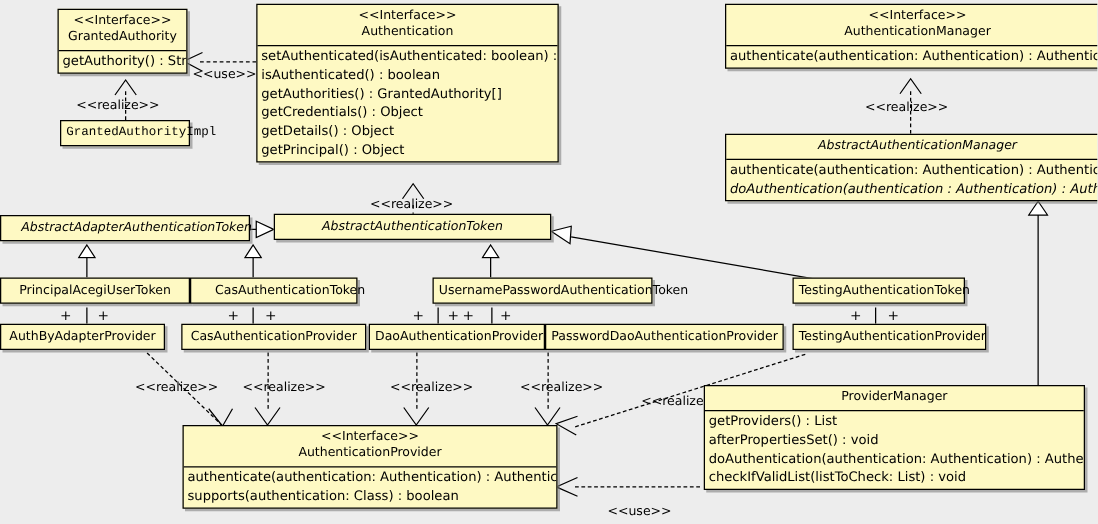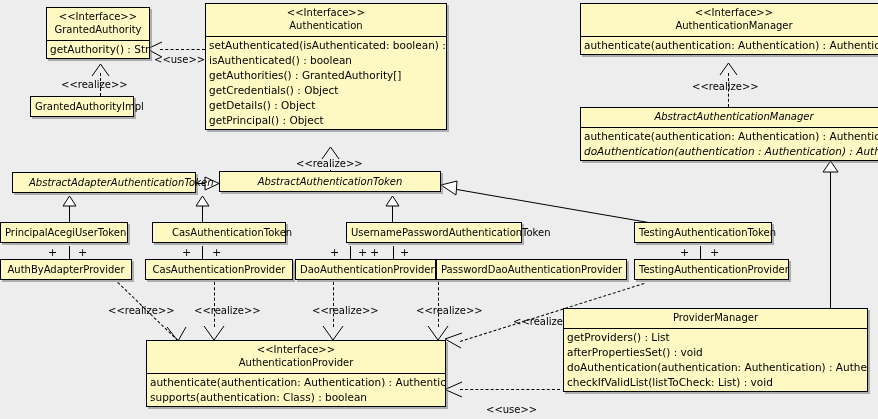--- a/index.html
+++ b/index.html
@@ -263,21 +263,21 @@
   <div class="uml-class" style="left:46px; top:7px; width:104px;">
     <div class="hdr">
       <span class="stereo">&lt;&lt;Interface&gt;&gt;</span>
       <span class="cname">GrantedAuthority</span>
     </div>
     <div class="members">
       <span class="member">getAuthority() : String</span>
     </div>
   </div>
 
-  <div class="uml-class simple" style="left:30px; top:96px; width:104px;">
+  <div class="uml-class simple" style="left:48px; top:96px; width:104px;font-family:Liberation Mono, monospace;">
     <div class="hdr">
       <span class="cname">GrantedAuthorityImpl</span>
     </div>
   </div>
 
   <div class="uml-class" style="left:205px; top:3px; width:242px;">
     <div class="hdr">
       <span class="stereo">&lt;&lt;Interface&gt;&gt;</span>
       <span class="cname">Authentication</span>
     </div>
@@ -304,33 +304,33 @@
   <div class="uml-class" style="left:580px; top:107px; width:308px;">
     <div class="hdr">
       <span class="cname abstract">AbstractAuthenticationManager</span>
     </div>
     <div class="members">
       <span class="member">authenticate(authentication: Authentication) : Authentication</span>
       <span class="member abstract">doAuthentication(authentication : Authentication) : Authentication</span>
     </div>
   </div>
 
-  <div class="uml-class simple" style="left:12px; top:172px; width:184px;padding-left:12px;">
+  <div class="uml-class simple" style="left:0px; top:172px; width:200px;padding-left:12px;">
     <div class="hdr">
       <span class="cname abstract">AbstractAdapterAuthenticationToken</span>
     </div>
   </div>
 
   <div class="uml-class simple" style="left:219px; top:171px; width:222px;">
     <div class="hdr">
       <span class="cname abstract">AbstractAuthenticationToken</span>
     </div>
   </div>
 
-  <div class="uml-class simple" style="left:0px; top:222px; width:128px;">
+  <div class="uml-class simple" style="left:0px; top:222px; width:152px;">
     <div class="hdr">
       <span class="cname">PrincipalAcegiUserToken</span>
     </div>
   </div>
 
   <div class="uml-class simple" style="left:152px; top:222px; width:134px;padding-left:15px;">
     <div class="hdr">
       <span class="cname">CasAuthenticationToken</span>
     </div>
   </div>

